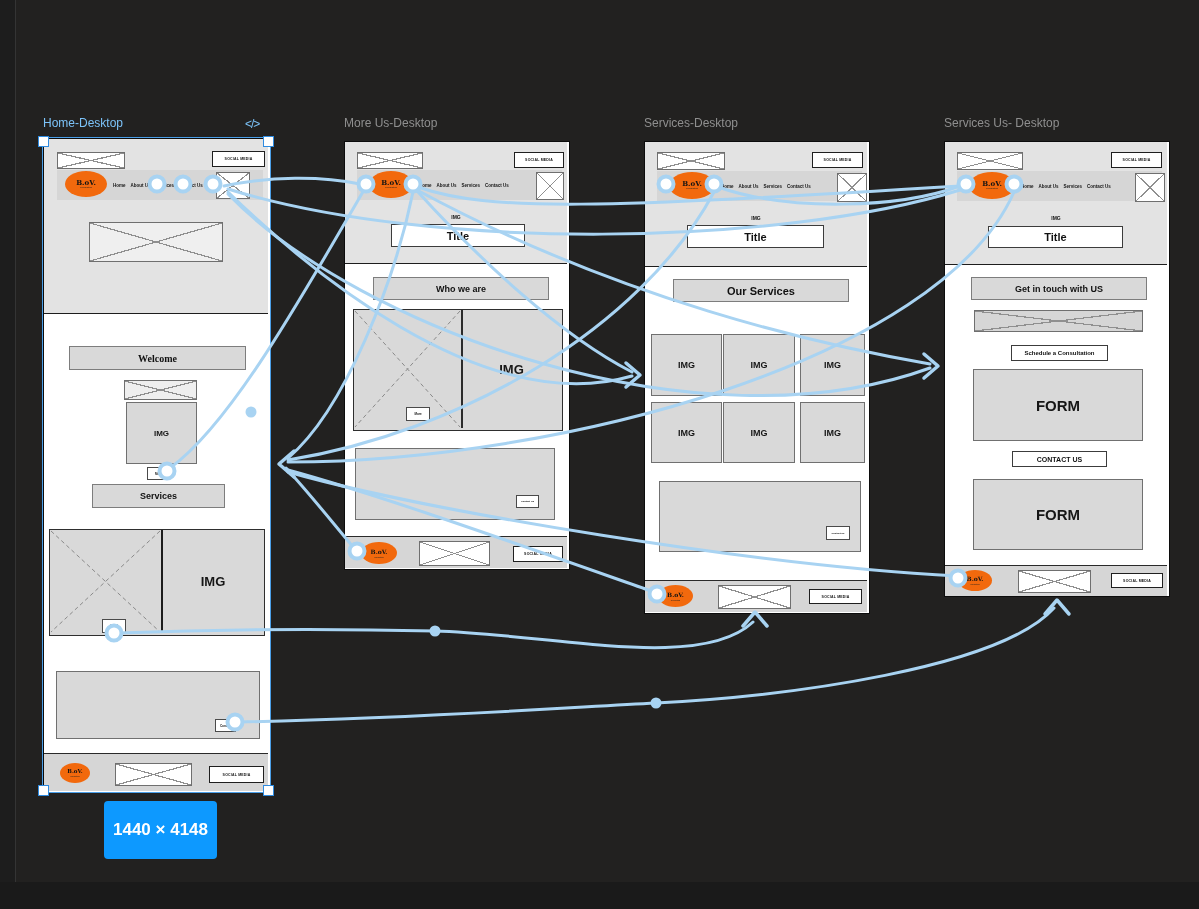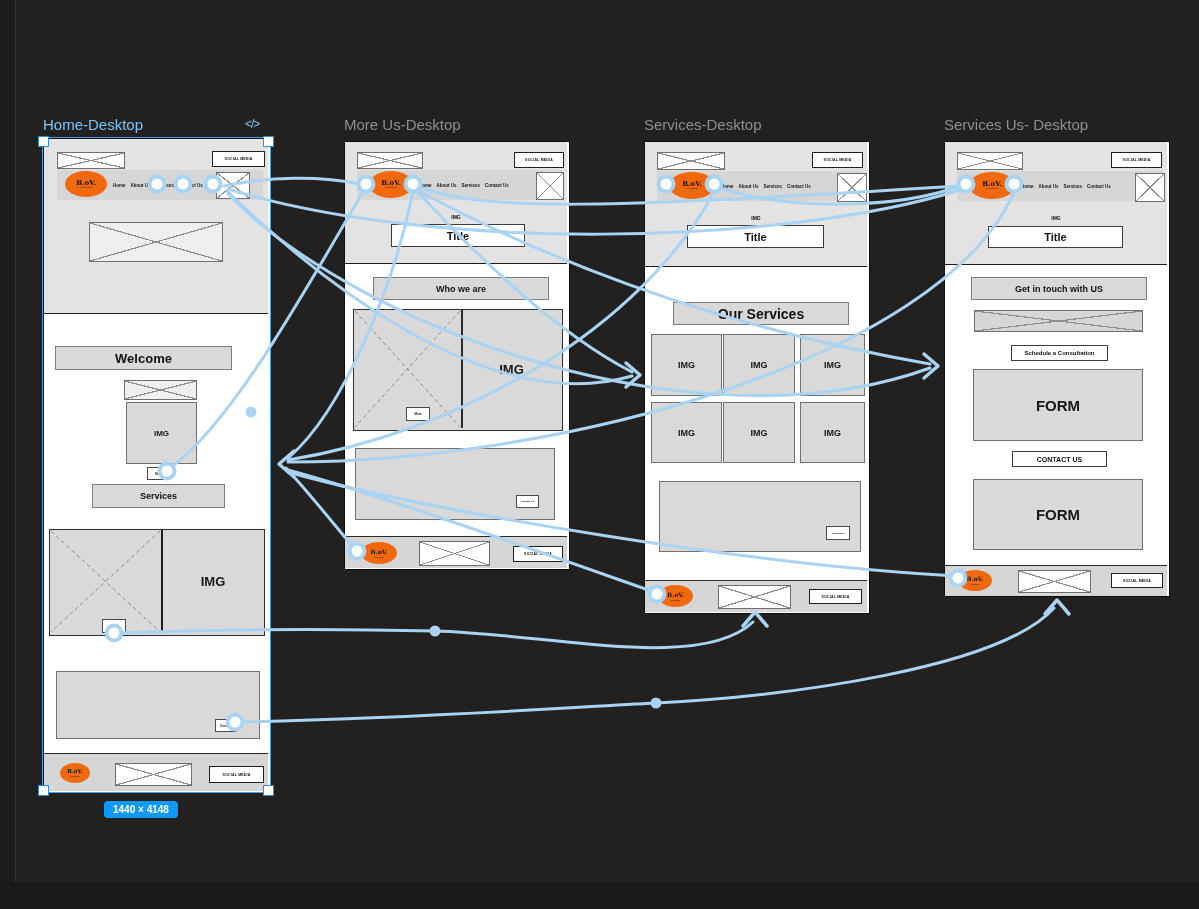--- a/index.html
+++ b/index.html
@@ -20,25 +20,25 @@
   .social{position:absolute;background:#fff;border:1px solid #1f1f1f;display:flex;align-items:center;justify-content:center;
           font-size:3.5px;font-weight:bold;color:#111;letter-spacing:.2px;}
   .tinybtn{position:absolute;background:#fff;border:1px solid #4a4a4a;display:flex;align-items:center;justify-content:center;
            font-size:3px;font-weight:bold;color:#111;overflow:hidden;}
   .logo{position:absolute;background:#f2690d;border-radius:50%;display:flex;flex-direction:column;align-items:center;justify-content:center;line-height:1;}
   .logo .l1{font-family:"DejaVu Serif","Liberation Serif",serif;font-weight:bold;font-size:7px;color:#131313;}
   .logo .l2{font-size:2.5px;color:#222;margin-top:1px;}
   .nav{position:absolute;display:flex;align-items:center;gap:5px;font-size:4.5px;font-weight:bold;color:#151515;white-space:nowrap;}
   .imgcap{position:absolute;font-size:5px;font-weight:bold;color:#111;text-align:center;}
   .imgtxt{display:flex;align-items:center;justify-content:center;font-weight:bold;color:#161616;}
-  .ftitle{position:absolute;font-size:15px;color:#8f8f8f;z-index:2;white-space:nowrap;}
+  .ftitle{position:absolute;font-size:12px;color:#8f8f8f;z-index:2;white-space:nowrap;}
   .ftitle.sel{color:#7cc3f9;}
   .codeicon{position:absolute;font-size:12px;color:#7cc3f9;z-index:2;letter-spacing:-1px;}
   .handle{position:absolute;width:9px;height:9px;background:#fff;border:1.5px solid #2f8be0;z-index:9;}
-  .badge{position:absolute;background:#0d99ff;color:#fff;font-size:10px;font-weight:bold;padding:3px 9px;border-radius:4px;z-index:9;}
+  .badge{position:absolute;background:#0d99ff;color:#fff;font-size:17px;font-weight:bold;padding:19px 9px;border-radius:4px;z-index:9;}
   .selbox{position:absolute;border:1.5px solid #4b9fe8;z-index:6;pointer-events:none;}
   #wires{position:absolute;left:0;top:0;z-index:7;pointer-events:none;}
   .footer{position:absolute;background:#d6d6d6;border-top:1px solid #2a2a2a;}
   .leftstrip{position:absolute;left:0;top:0;width:15px;height:100%;background:#1d1d1d;border-right:1px solid #343434;z-index:0;}
   .bottomstrip{position:absolute;left:0;top:882px;width:100%;height:27px;background:#1a1a1a;z-index:0;}
 </style>
 </head>
 <body>
 
 <div id="canvas">
@@ -63,21 +63,21 @@
         <div class="nav" style="left:56px;top:0;height:30px;">
           <span>Home</span>
           <span>About Us</span>
           <span>Services</span>
           <span>Contact Us</span>
         </div>
         <div class="cross abs" style="left:159px;top:2px;width:32px;height:25px;"></div>
       </div>
       <div class="cross lt abs" style="left:45px;top:83px;width:132px;height:38px;"></div>
     </div>
-    <div class="gbar" style="left:11px;top:207px;width:175px;height:22px;font-size:13px;">Welcome</div>
+    <div class="gbar" style="left:25px;top:207px;width:175px;height:22px;font-size:10px;font-family:Liberation Serif, serif;">Welcome</div>
     <div class="cross lt abs" style="left:80px;top:241px;width:71px;height:18px;"></div>
     <div class="gbox imgtxt" style="left:82px;top:263px;width:69px;height:60px;font-size:8px;">IMG</div>
     <div class="tinybtn" style="left:103px;top:328px;width:21px;height:11px;">More</div>
     <div class="gbar" style="left:48px;top:345px;width:131px;height:22px;font-size:9px;">Services</div>
 
     <div class="abs" style="left:5px;top:390px;width:214px;height:105px;border:1px solid #2e2e2e;background:#d9d9d9;">
       <svg class="abs" style="left:0;top:0;" width="111" height="103">
         <line x1="1" y1="1" x2="110" y2="102" stroke="#8a8a8a" stroke-width="1" stroke-dasharray="4 3"></line>
         <line x1="110" y1="1" x2="1" y2="102" stroke="#8a8a8a" stroke-width="1" stroke-dasharray="4 3"></line>
       </svg>
@@ -161,21 +161,21 @@
           <span>Home</span>
           <span>About Us</span>
           <span>Services</span>
           <span>Contact Us</span>
         </div>
         <div class="cross abs" style="left:180px;top:2px;width:28px;height:27px;"></div>
       </div>
       <div class="imgcap" style="left:0;top:73px;width:222px;">IMG</div>
       <div class="wbar" style="left:42px;top:83px;width:135px;height:21px;font-size:11px;">Title</div>
     </div>
-    <div class="gbar" style="left:28px;top:160px;width:174px;height:21px;font-size:14px;">Our Services</div>
+    <div class="gbar" style="left:28px;top:137px;width:174px;height:21px;font-size:11px;">Our Services</div>
     <div class="gbox imgtxt" style="left:6px;top:192px;width:69px;height:60px;font-size:9px;">IMG</div>
     <div class="gbox imgtxt" style="left:78px;top:192px;width:70px;height:60px;font-size:9px;">IMG</div>
     <div class="gbox imgtxt" style="left:155px;top:192px;width:63px;height:60px;font-size:9px;">IMG</div>
     <div class="gbox imgtxt" style="left:6px;top:260px;width:69px;height:59px;font-size:9px;">IMG</div>
     <div class="gbox imgtxt" style="left:78px;top:260px;width:70px;height:59px;font-size:9px;">IMG</div>
     <div class="gbox imgtxt" style="left:155px;top:260px;width:63px;height:59px;font-size:9px;">IMG</div>
     <div class="gbox" style="left:14px;top:339px;width:200px;height:69px;">
       <div class="tinybtn" style="left:166px;top:44px;width:22px;height:12px;font-size:2.5px;">Contact us</div>
     </div>
     <div class="footer" style="left:0;top:438px;width:222px;height:31px;">

